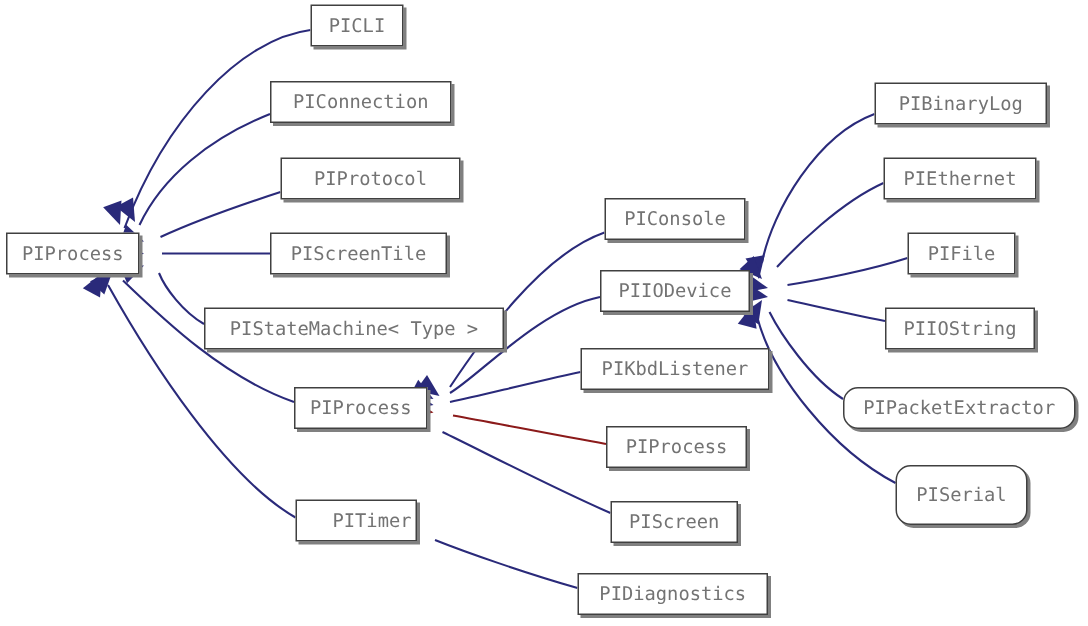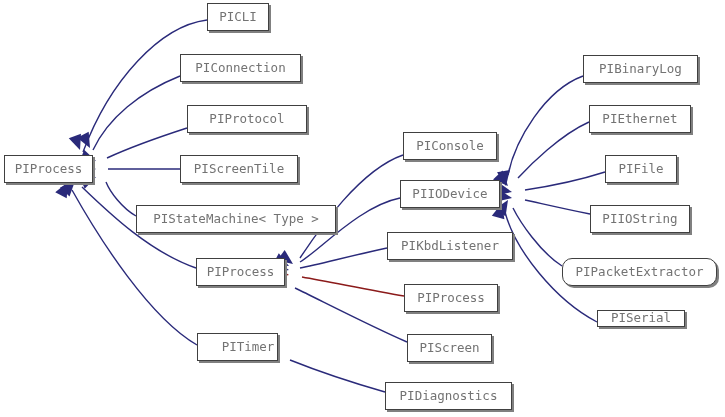--- a/index.html
+++ b/index.html
@@ -144,17 +144,17 @@
       </div>
       <div class="node-box" style="left: 605px; top: 155px; width: 72px; height: 28px;">
         <span class="node-label">PIFile</span>
       </div>
       <div class="node-box" style="left: 590px; top: 205px; width: 100px; height: 28px;">
         <span class="node-label">PIIOString</span>
       </div>
       <div class="node-box" style="left: 562px; top: 258px; width: 155px; height: 28px; border-radius: 10px;">
         <span class="node-label">PIPacketExtractor</span>
       </div>
-      <div class="node-box" style="left: 597px; top: 310px; width: 88px; height: 17px;">
+      <div class="node-box" style="left: 597px; top: 310px; width: 88px; height: 40px; border-radius: 10px;">
         <span class="node-label">PISerial</span>
       </div>
     </div>
 </div>
 
 </body></html>

